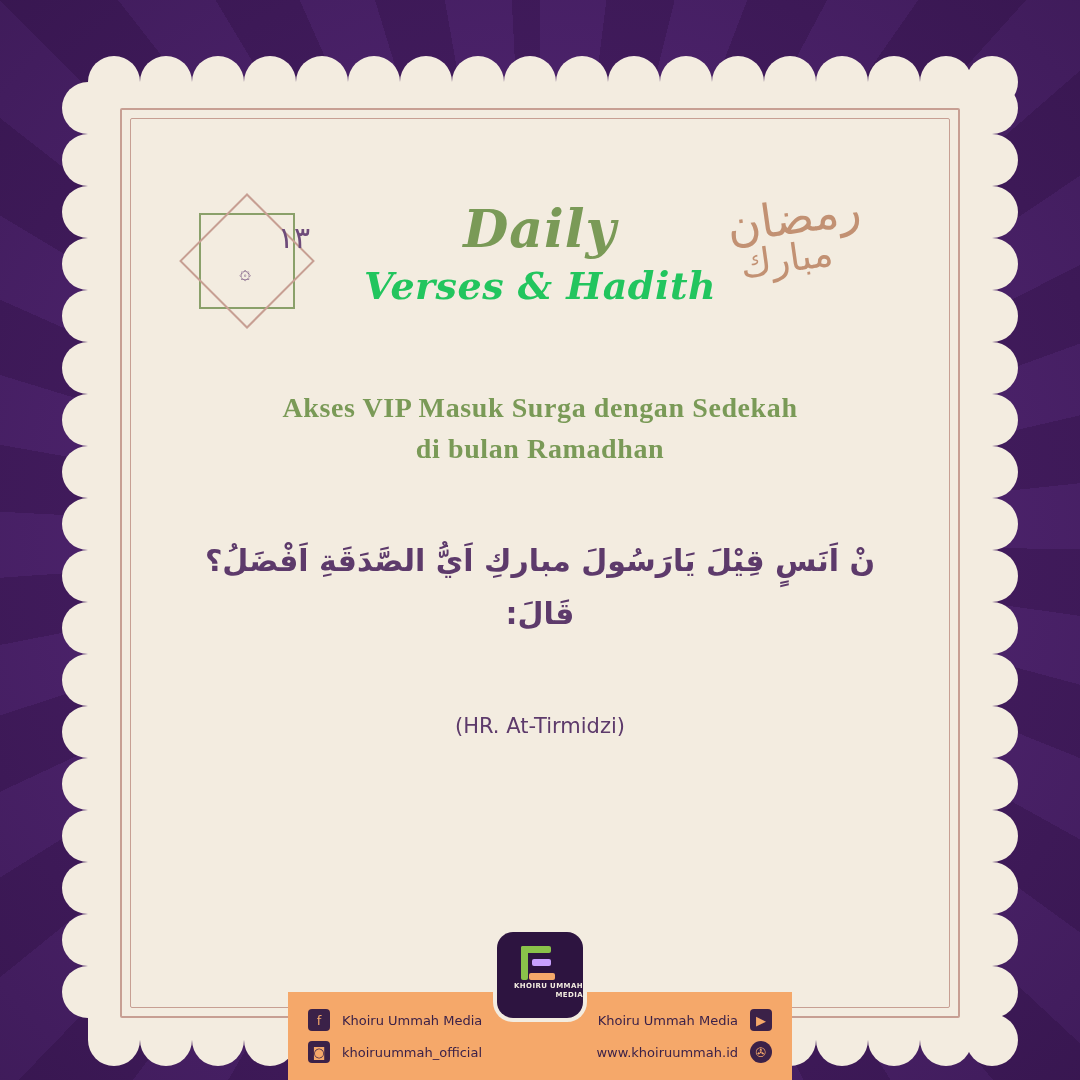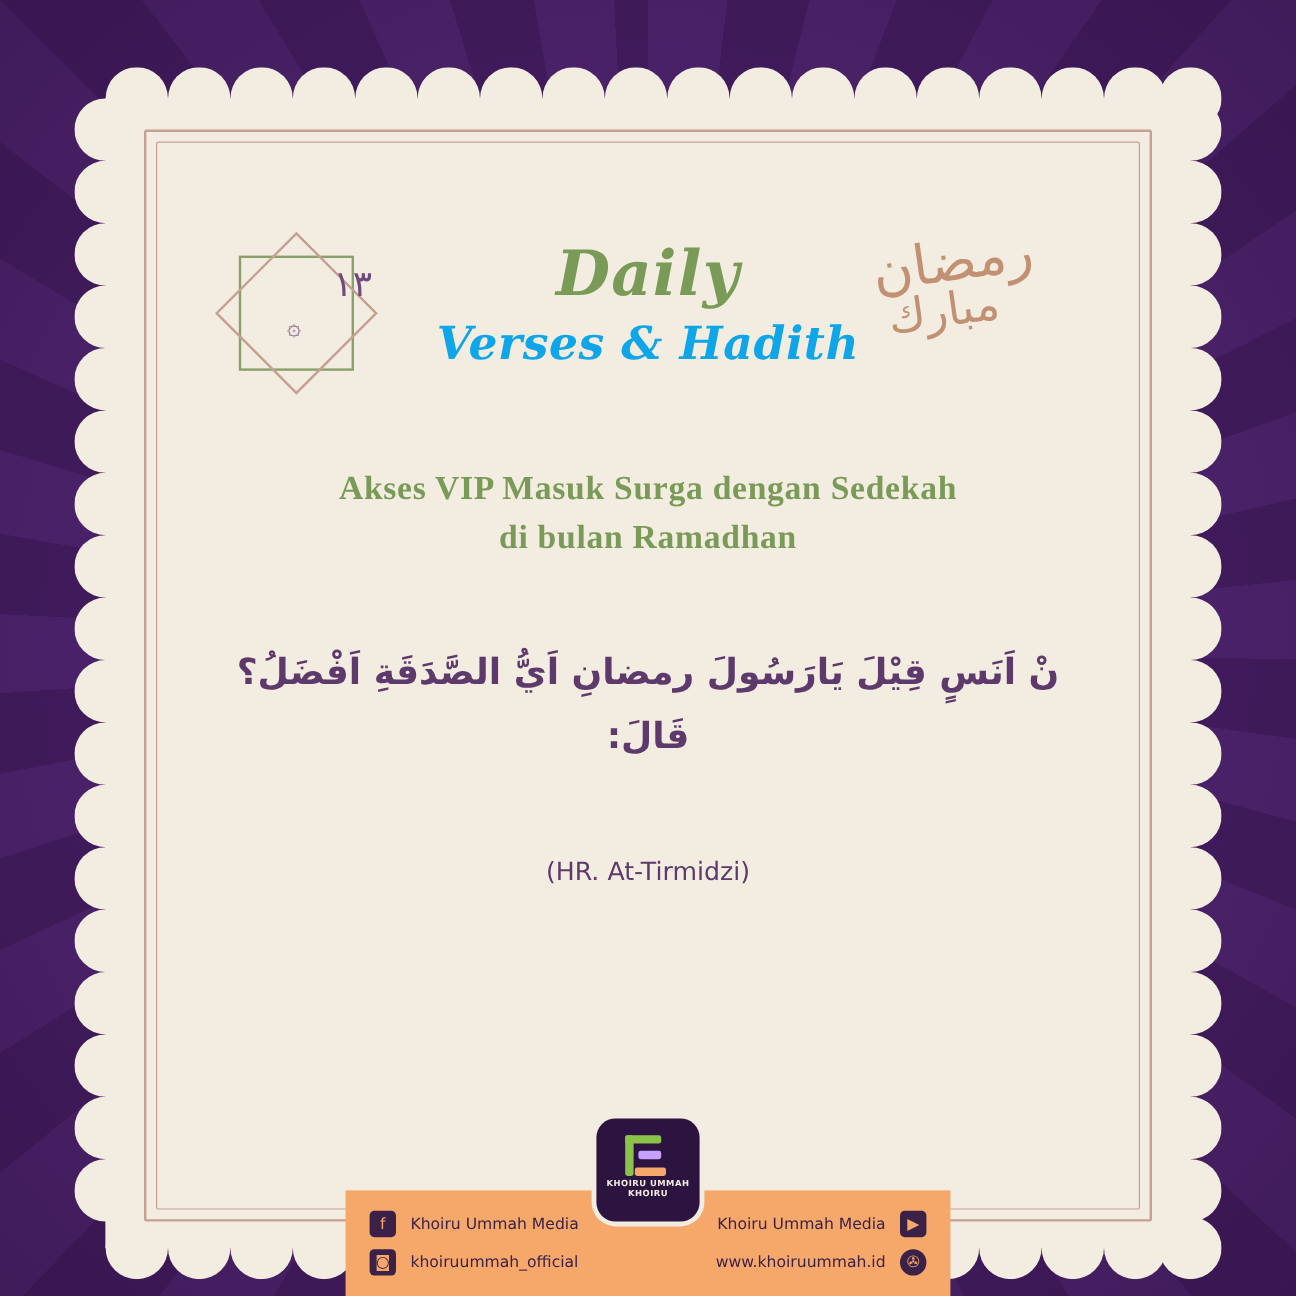--- a/index.html
+++ b/index.html
@@ -150,21 +150,21 @@
     color: #7a9a57;
     line-height: 1.05;
     letter-spacing: 1px;
   }
   #title-sub {
     margin-top: 6px;
     font-family: "DejaVu Serif", serif;
     font-style: italic;
     font-weight: bold;
     font-size: 38px;
-    color: #0ea5e9;
+    color: #22c55e;
     letter-spacing: 0.5px;
   }
 
   #ramadan-callig {
     position: absolute;
     right: 18px;
     top: 6px;
     width: 220px;
     height: 140px;
     text-align: center;
@@ -270,21 +270,21 @@
   #logo-badge {
     position: absolute;
     left: 50%;
     top: 932px;
     width: 86px;
     height: 86px;
     margin-left: -43px;
     background: #2d1440;
     border-radius: 16px;
     box-shadow: 0 0 0 4px #f3ece0;
-    text-align: center;
+    text-align: right;
     z-index: 5;
   }
   #logo-badge .mark {
     margin: 14px auto 2px;
     width: 38px;
     height: 34px;
     position: relative;
   }
   #logo-badge .mark i {
     position: absolute;
@@ -430,37 +430,37 @@
     </div>
   </div>
 
   <div id="content">
     <div id="headline">
       <div>Akses VIP Masuk Surga dengan Sedekah</div>
       <div>di bulan Ramadhan</div>
     </div>
 
     <div id="arabic">
-      <div>نْ اَنَسٍ قِيْلَ يَارَسُولَ رمضانِ اَيُّ الصَّدَقَةِ اَفْضَلُ؟ قَالَ:</div>
+      <div>نْ اَنَسٍ قِيْلَ يَارَسُولَ مباركِ اَيُّ الصَّدَقَةِ اَفْضَلُ؟ قَالَ:</div>
     </div>
 
 
     <div id="source">(HR. At-Tirmidzi)</div>
   </div>
 </div>
 
 <div id="logo-badge">
   <div class="mark">
     <i class="a"></i>
       <i class="b"></i>
       <i class="c"></i>
       <i class="d"></i>
   </div>
   <div class="ltxt">KHOIRU UMMAH</div>
-  <div class="ltxt">KHOIRU</div>
+  <div class="ltxt">MEDIA</div>
 </div>
 
 <div id="footer">
   <div class="col left">
     <div class="row">
       <span class="sico">f</span>
       <span>Khoiru Ummah Media</span>
     </div>
     <div class="row">
       <span class="sico">◙</span>

